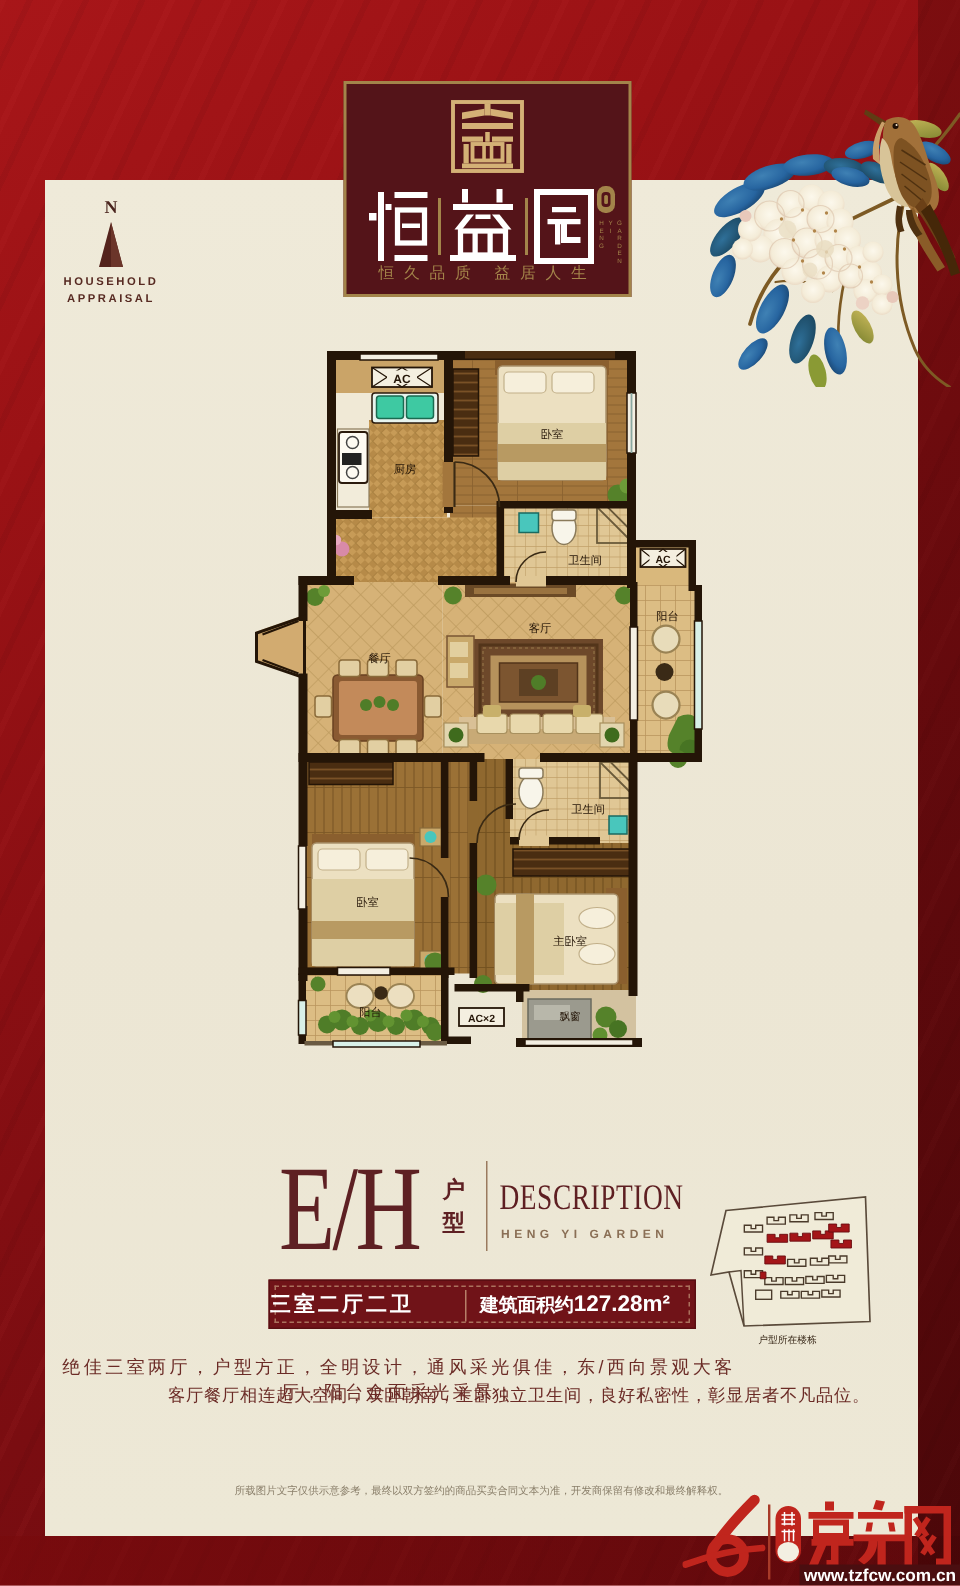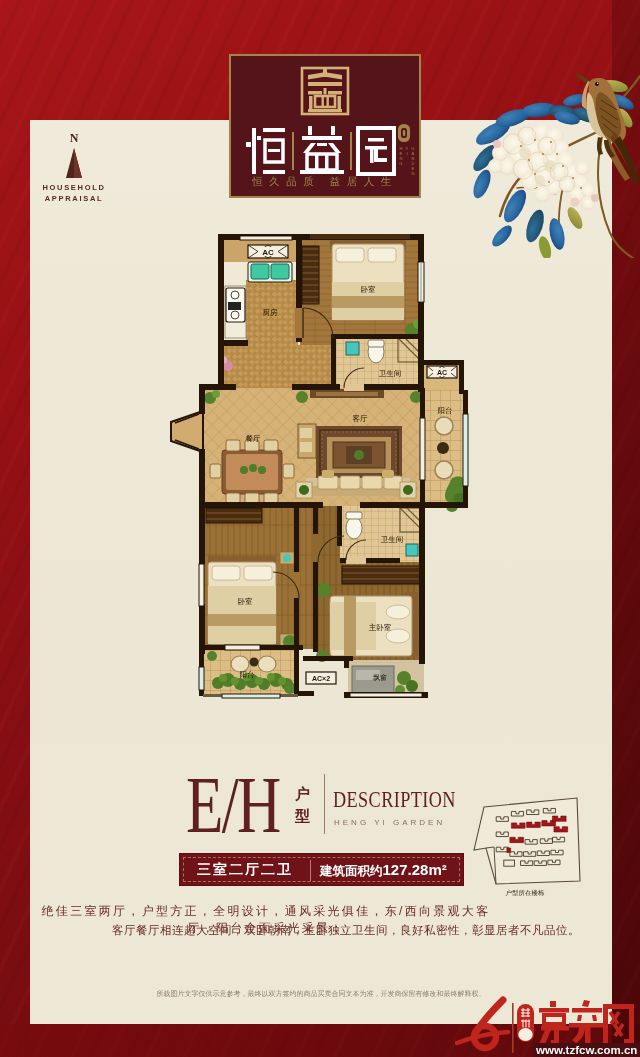--- a/index.html
+++ b/index.html
@@ -551,21 +551,21 @@
  <text x="380" y="630">主卧室</text>
  <text x="247" y="677">阳台</text>
  <text x="380" y="680" font-size="7">飘窗</text>
 </g>
 </svg>
 
 <div class="abs" style="left:186px;top:763px;width:120px;height:76px;color:#5e2023;font-family:'Liberation Serif',serif;font-size:72px;line-height:76px;letter-spacing:-2px;transform:scale(0.85,1.12);transform-origin:0 0;">E/H</div>
 <div class="abs" style="left:295px;top:783px;width:18px;color:#5e2023;font-size:15px;line-height:22px;font-weight:bold">户<br>型</div>
 <div class="abs" style="left:324px;top:774px;width:1px;height:60px;background:#9a7a5e"></div>
 <div class="abs" style="left:333px;top:786px;color:#5e1f22;font-family:'Liberation Serif',serif;font-size:24px;letter-spacing:0.5px;transform:scaleX(0.76);transform-origin:0 50%;">DESCRIPTION</div>
-<div class="abs" style="left:334px;top:818px;color:#8a6f55;font-size:8px;letter-spacing:3px;font-weight:normal">HENG YI GARDEN</div>
+<div class="abs" style="left:334px;top:818px;color:#8a6f55;font-size:8px;letter-spacing:3px;font-weight:bold">HENG YI GARDEN</div>
 
 <svg class="abs" style="left:465px;top:758px" width="140" height="145" viewBox="0 0 140 145">
  <path d="M19,49 L112,40 L115,123 L31,126 L21,90 L9,92 Z" fill="#f0ebd8" stroke="#5a4a3a" stroke-width="1.1"></path>
  <path d="M21,90 L29,89 L31,126" fill="none" stroke="#5a4a3a" stroke-width="1"></path>
  <g fill="none" stroke="#4a3a2a" stroke-width="1.2" transform="translate(16,17) scale(0.76)">
   <path d="M20,55 h6 v3 h4 v-3 h6 v6 h-16 z"></path>
         <path d="M20,75 h6 v3 h4 v-3 h6 v6 h-16 z"></path>
   <path d="M20,95 h6 v3 h4 v-3 h6 v6 h-16 z"></path>
   <path d="M40,48 h6 v3 h4 v-3 h6 v6 h-16 z"></path>
         <path d="M60,46 h6 v3 h4 v-3 h6 v6 h-16 z"></path>
@@ -589,21 +589,21 @@
   <path d="M94,54 h7 v3 h4 v-3 h7 v7 h-18 z"></path>
         <path d="M96,68 h7 v3 h4 v-3 h7 v7 h-18 z"></path>
   <path d="M38,82 h7 v3 h4 v-3 h7 v7 h-18 z"></path>
         <path d="M34,96 h5 v6 h-5 z"></path>
  </g>
  <text x="60" y="137" text-anchor="middle" font-size="6.5" fill="#3a2a1a">户型所在楼栋</text>
 </svg>
 
 <div class="abs" style="left:179px;top:853px;width:285px;height:33px;background:#701318;box-sizing:border-box;border:1px solid #5a0e12;">
  <div class="abs" style="left:3px;top:3px;right:3px;bottom:3px;border:1px dashed rgba(220,190,150,.55)"></div>
- <div class="abs" style="left:0;top:7px;width:130px;text-align:center;color:#fff;font-size:14px;font-weight:bold;letter-spacing:2px">三室二厅二卫</div>
+ <div class="abs" style="left:0;top:7px;width:130px;color:#fff;font-size:14px;font-weight:bold;letter-spacing:2px">三室二厅二卫</div>
  <div class="abs" style="left:130px;top:6px;width:1px;height:21px;background:rgba(230,200,160,.6)"></div>
  <div class="abs" style="left:140px;top:7px;width:142px;color:#ffffff;font-size:12.5px;font-weight:bold">建筑面积约<span style="font-size:15px">127.28m²</span></div>
 </div>
 
 <div class="abs" style="left:30px;top:903px;width:472px;text-align:center;color:#6b2b26;font-size:12px;letter-spacing:2.3px">绝佳三室两厅，户型方正，全明设计，通风采光俱佳，东/西向景观大客厅，阳台全面采光采景；</div>
 <div class="abs" style="left:30px;top:923px;width:632px;text-align:center;color:#6b2b26;font-size:11.5px;letter-spacing:0.5px">客厅餐厅相连超大空间，双卧朝南，主卧独立卫生间，良好私密性，彰显居者不凡品位。</div>
 
 <div class="abs" style="left:30px;top:989px;width:582px;text-align:center;color:#8a7f6a;font-size:7px;">所载图片文字仅供示意参考，最终以双方签约的商品买卖合同文本为准，开发商保留有修改和最终解释权。</div>
 
 <svg class="abs" style="left:455px;top:990px" width="185" height="67" viewBox="0 0 185 67">

